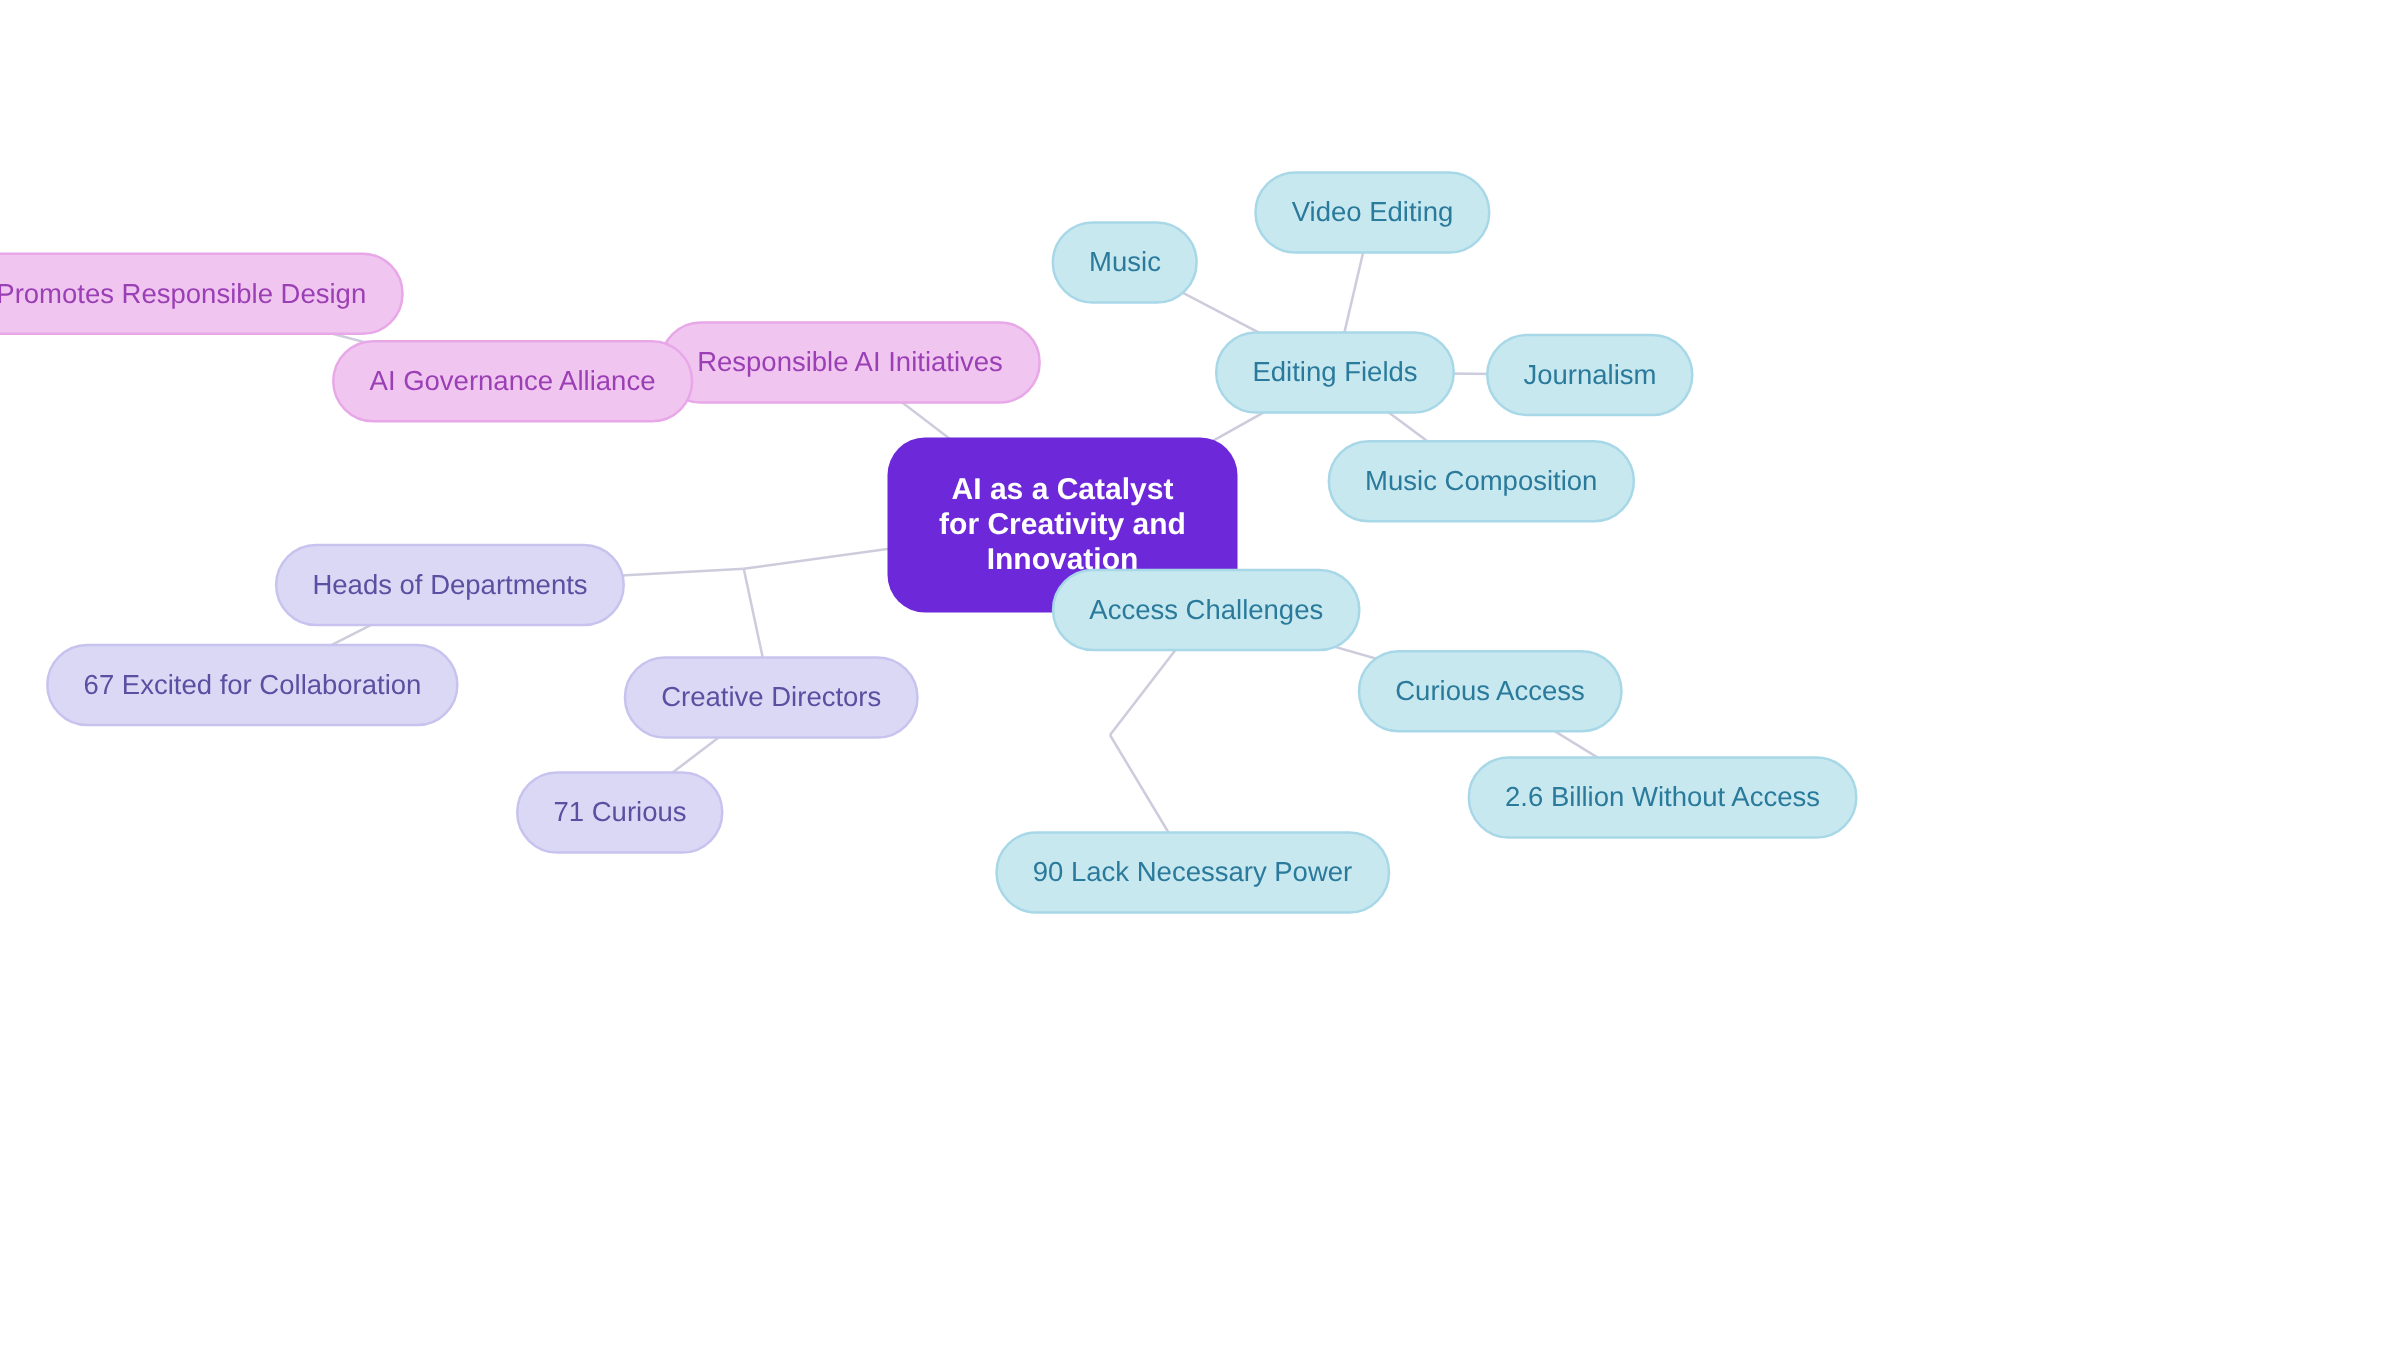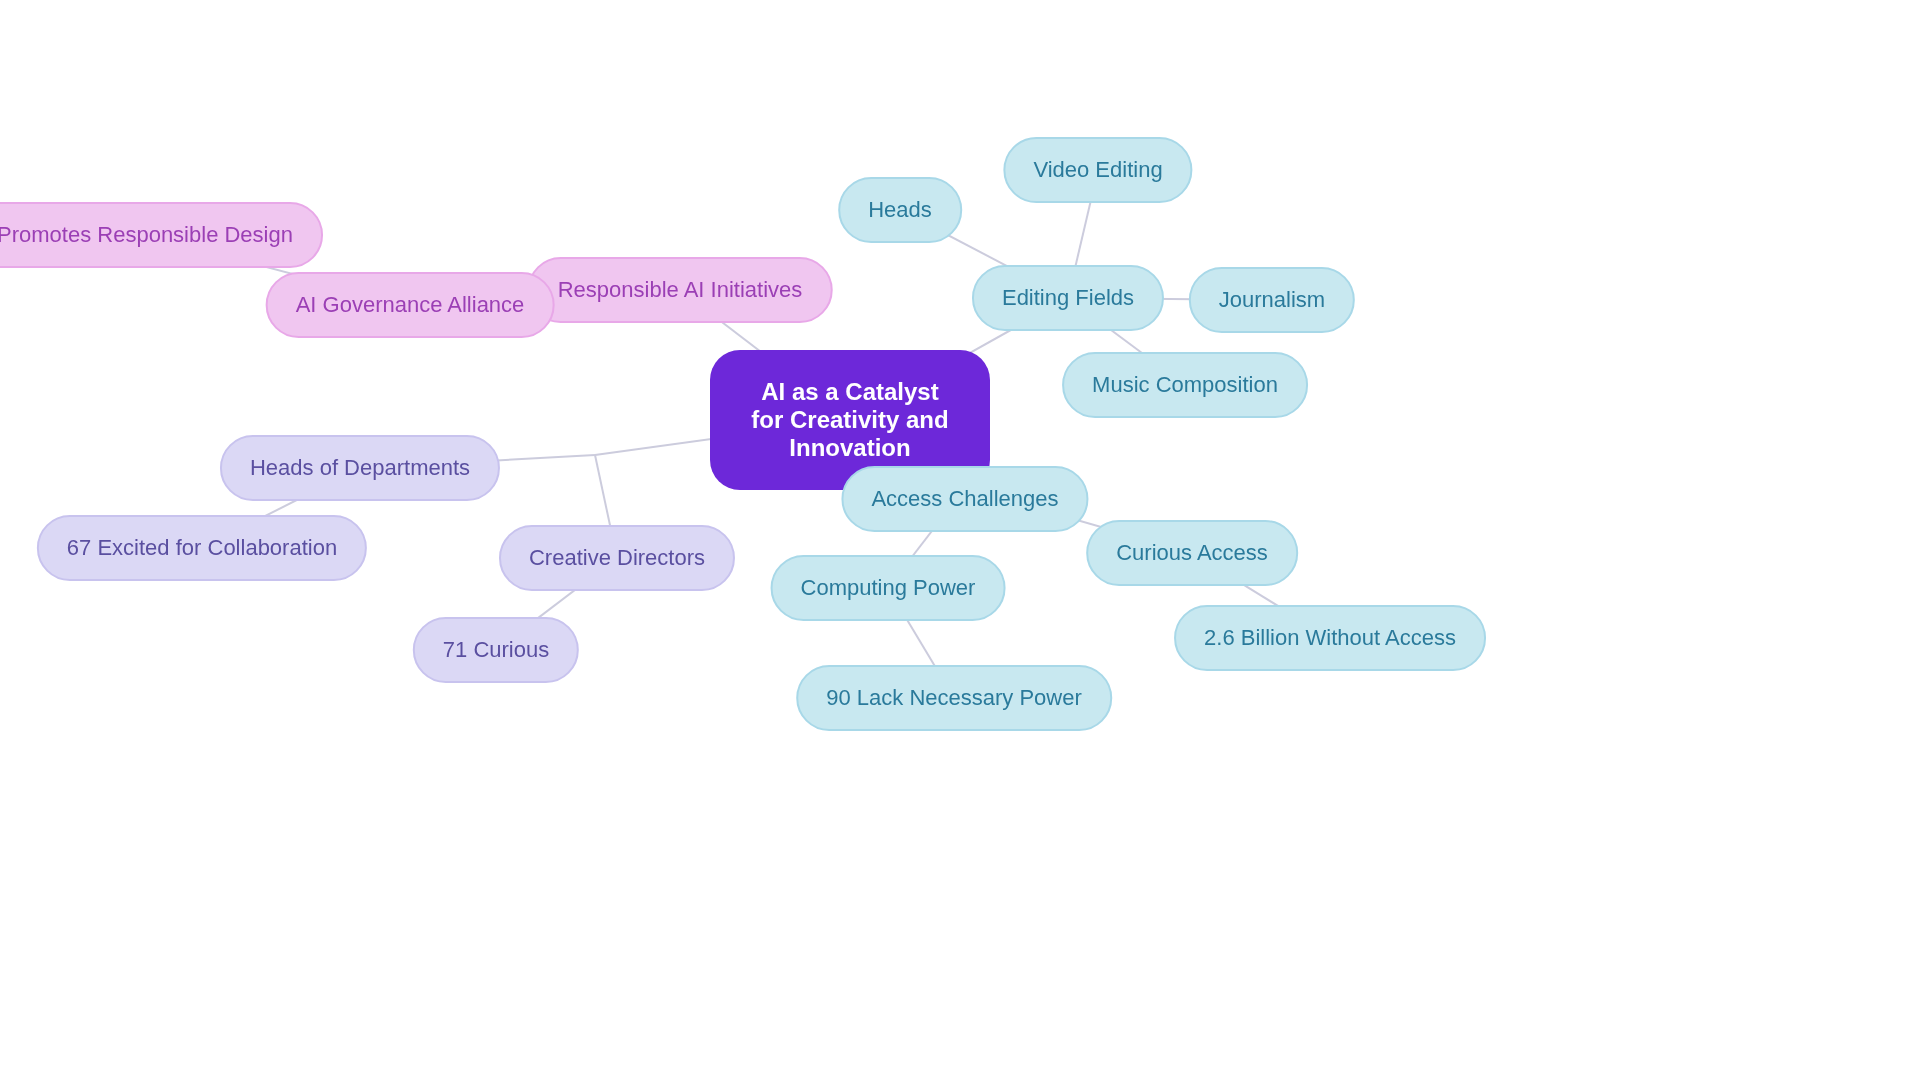--- a/index.html
+++ b/index.html
@@ -95,22 +95,21 @@
     </svg>
 <div class="node node-center" style="left: 850px; top: 420px;">AI as a Catalyst for Creativity and Innovation</div>
     <div class="node node-pink" style="left: 680px; top: 290px; text-align: right;">Responsible AI Initiatives</div>
     <div class="node node-pink" style="left: 410px; top: 305px;">AI Governance Alliance</div>
     <div class="node node-pink" style="left: 145px; top: 235px;">Promotes Responsible Design</div>
     <div class="node node-lavender" style="left: 360px; top: 468px;">Heads of Departments</div>
     <div class="node node-lavender" style="left: 202px; top: 548px;">67 Excited for Collaboration</div>
     <div class="node node-lavender" style="left: 617px; top: 558px;">Creative Directors</div>
     <div class="node node-lavender" style="left: 496px; top: 650px;">71 Curious</div>
     <div class="node node-blue" style="left: 1068px; top: 298px;">Editing Fields</div>
-    <div class="node node-blue" style="left: 900px; top: 210px;">Heads</div>
+    <div class="node node-blue" style="left: 900px; top: 210px;">Music</div>
     <div class="node node-blue" style="left: 1098px; top: 170px;">Video Editing</div>
     <div class="node node-blue" style="left: 1272px; top: 300px;">Journalism</div>
     <div class="node node-blue" style="left: 1185px; top: 385px;">Music Composition</div>
-    <div class="node node-blue" style="left: 965px; top: 488px; margin-top: 11px;">Access Challenges</div>
-    <div class="node node-blue" style="left: 888px; top: 588px;">Computing Power</div>
+    <div class="node node-blue" style="left: 965px; top: 488px;">Access Challenges</div>
     <div class="node node-blue" style="left: 1192px; top: 553px;">Curious Access</div>
     <div class="node node-blue" style="left: 954px; top: 698px;">90 Lack Necessary Power</div>
     <div class="node node-blue" style="left: 1330px; top: 638px;">2.6 Billion Without Access</div>
   </div>
 
 </body></html>

